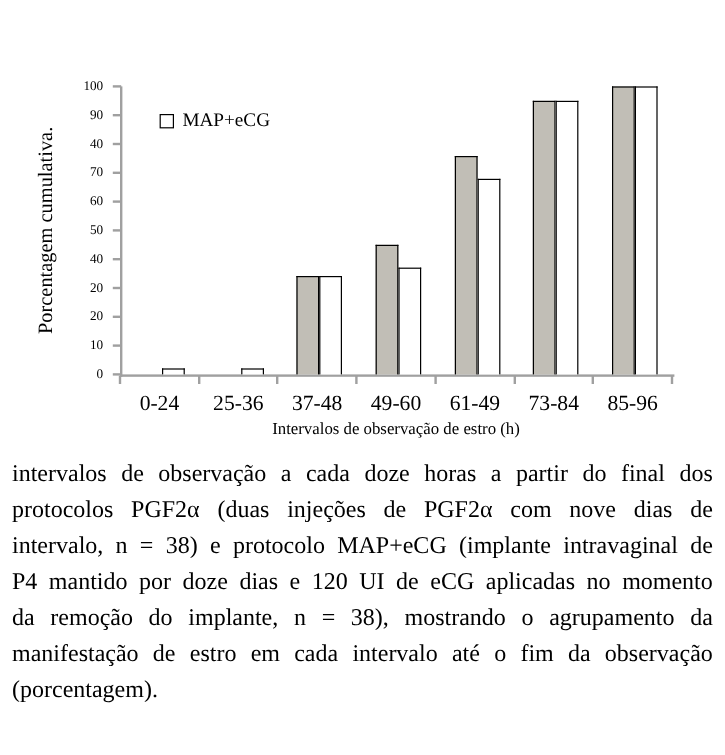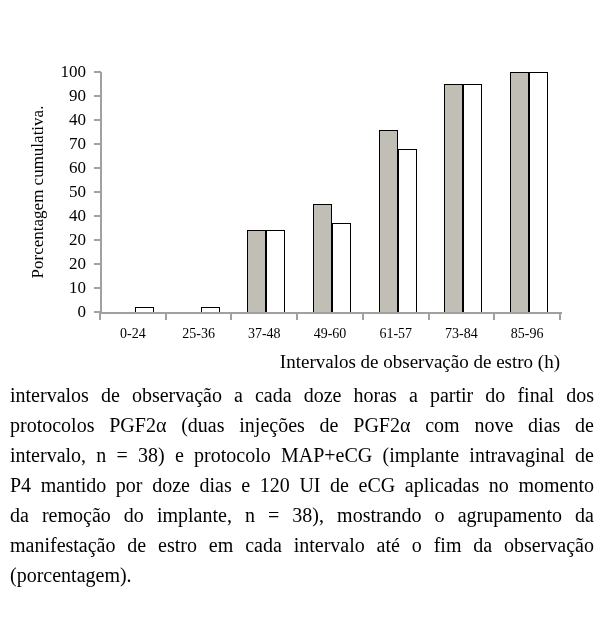--- a/index.html
+++ b/index.html
@@ -93,21 +93,21 @@
     right: -1px;
     width: 7px;
     height: 2px;
     background: var(--axis);
   }
   .ytick-label {
     position: absolute;
     right: 14px;
     width: 44px;
     text-align: right;
-    font-size: 17px;
+    font-size: 11px;
     line-height: 16px;
   }
   .xticks {
     position: absolute;
     left: 100px;
     top: 314px;
     width: 460px;
     height: 8px;
   }
   .xtick-mark {
@@ -120,29 +120,29 @@
   .xlabels {
     position: absolute;
     left: 100px;
     top: 326px;
     width: 460px;
     display: flex;
   }
   .xlabel {
     flex: 1 1 0;
     text-align: center;
+    font-size: 18px;
+  }
+  .x-title {
+    position: absolute;
+    left: 100px;
+    top: 351px;
+    width: 460px;
+    text-align: center;
     font-size: 14px;
-  }
-  .x-title {
-    position: absolute;
-    left: 100px;
-    top: 351px;
-    width: 460px;
-    text-align: right;
-    font-size: 19px;
   }
   
   .caption {
     position: absolute;
     left: 10px;
     top: 380px;
     width: 584px;
     font-size: 20px;
     line-height: 30px;
   }
@@ -217,40 +217,44 @@
           <div class="cat-group">
             <div class="bar" style="height: 228px; background: rgb(193, 190, 182);"></div>
             <div class="bar" style="height: 228px; background: rgb(255, 255, 255);"></div>
           </div>
           <div class="cat-group">
             <div class="bar" style="height: 240px; background: rgb(193, 190, 182);"></div>
             <div class="bar" style="height: 240px; background: rgb(255, 255, 255);"></div>
           </div>
         </div>
       <div class="legend">
+          <div class="legend-row">
+            <span class="legend-swatch" style="background: rgb(255, 255, 255);"></span>
+            <span class="legend-label">MAP+eCG</span>
+          </div>
         </div>
     </div>
 
     <div class="xticks">
         <div class="xtick-mark" style="left: -1px;"></div>
         <div class="xtick-mark" style="left: 64.7px;"></div>
         <div class="xtick-mark" style="left: 130.4px;"></div>
         <div class="xtick-mark" style="left: 196.1px;"></div>
         <div class="xtick-mark" style="left: 261.9px;"></div>
         <div class="xtick-mark" style="left: 327.6px;"></div>
         <div class="xtick-mark" style="left: 393.3px;"></div>
         <div class="xtick-mark" style="left: 459px;"></div>
       </div>
 
     <div class="xlabels">
         <div class="xlabel">0-24</div>
         <div class="xlabel">25-36</div>
         <div class="xlabel">37-48</div>
         <div class="xlabel">49-60</div>
-        <div class="xlabel">61-57</div>
+        <div class="xlabel">61-49</div>
         <div class="xlabel">73-84</div>
         <div class="xlabel">85-96</div>
       </div>
 
     <div class="x-title">Intervalos de observação de estro (h)</div>
   </div>
 
   <div class="caption">
       <div class="cap-line">intervalos de observação a cada doze horas  a partir do final dos</div>
       <div class="cap-line">protocolos PGF2α (duas injeções de PGF2α com nove dias de</div>

